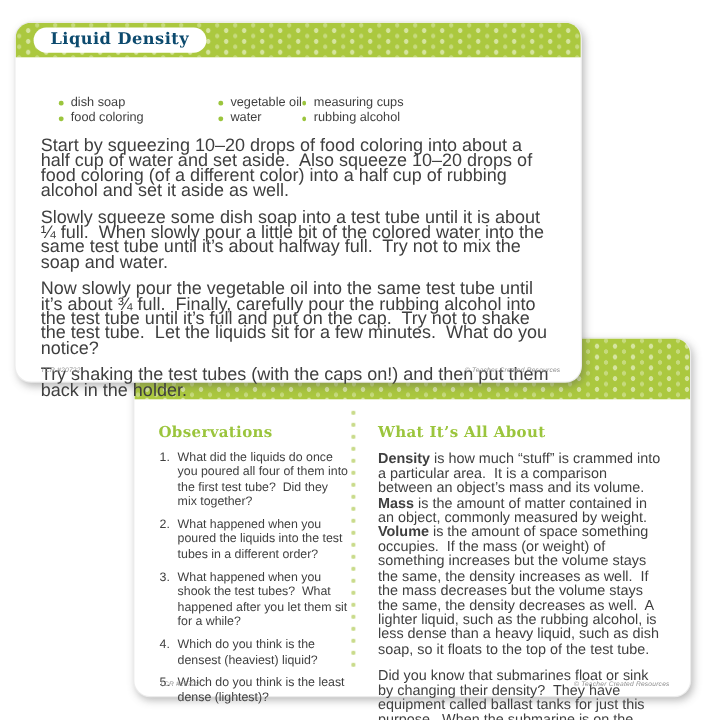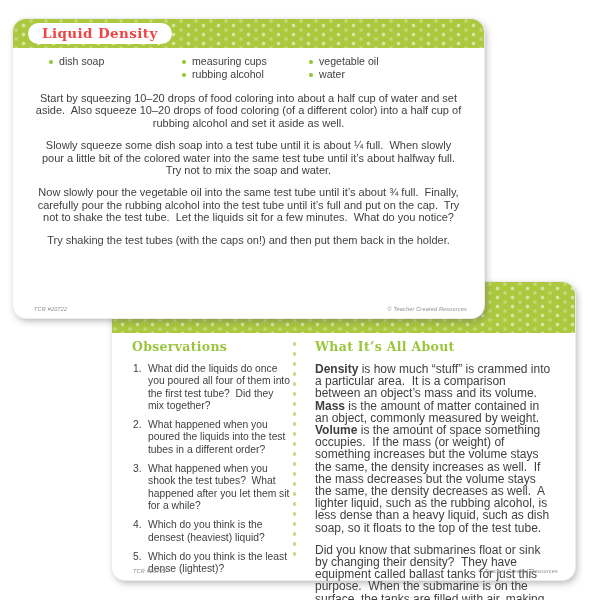--- a/index.html
+++ b/index.html
@@ -20,51 +20,51 @@
       radial-gradient(circle, rgba(255,255,255,0.32) 1.6px, rgba(255,255,255,0) 2.1px);
     background-size:15px 9px,15px 9px;
     background-position:3px 2px,10.5px 6.5px;
   }
   .band-front{position:absolute;top:0;left:0;right:0;height:29px;border-radius:13px 13px 0 0;}
   .band-back{position:absolute;top:0;left:0;right:0;height:51px;border-radius:13px 13px 0 0;}
   .title-pill{
     position:absolute;left:15px;top:4px;height:21px;line-height:21px;
     background:#ffffff;border-radius:11px;padding:0 14px;
     font-family:"DejaVu Serif", serif;font-weight:bold;font-size:13.5px;
-    color:#ef4444;letter-spacing:0.4px;white-space:nowrap;
+    color:#0c4a6e;letter-spacing:0.4px;white-space:nowrap;
   }
   .slab-heading{
     font-family:"DejaVu Serif", serif;font-weight:bold;color:#9bc53d;
     font-size:12.5px;letter-spacing:0.3px;
   }
   .front-body{position:absolute;top:29px;left:0;right:0;bottom:0;padding:7px 21px 0 21px;box-sizing:border-box;}
   .materials-heading{margin:6px 0 6px 0;}
-  .materials-grid{display:flex;margin-left:15px;}
+  .materials-grid{display:flex;margin-left:15px;margin-top:24px;}
   .m-col{display:flex;flex-direction:column;}
   .m-col-1{width:133px;}
   .m-col-2{width:127px;}
   .m-item{
     font-size:10.6px;line-height:13px;color:#3f3f3f;position:relative;padding-left:10px;
   }
   .m-item::before{
     content:"";position:absolute;left:0;top:5px;width:3.5px;height:3.5px;border-radius:50%;
     background:#9bc53d;
   }
   .paras{margin-top:11px;}
   .para{
-    font-size:11px;line-height:12.4px;color:#3f3f3f;margin:0 0 10px 0;white-space:pre-wrap;text-align:center;
+    font-size:15px;line-height:12.4px;color:#3f3f3f;margin:0 0 10px 0;white-space:pre-wrap;
   }
   .card-footer{
     position:absolute;bottom:6px;left:21px;right:17px;display:flex;
     justify-content:space-between;align-items:flex-end;
     font-size:5.5px;font-style:italic;color:#8c8c8c;letter-spacing:0.2px;
   }
   .back-body{position:absolute;top:51px;left:0;right:0;bottom:0;display:flex;box-sizing:border-box;}
   .obs-col{width:178px;padding:3px 0 0 20px;box-sizing:border-box;flex:none;}
-  .col-heading{margin:3px 0 9px 0;}
+  .col-heading{margin:16px 0 9px 0;}
   .q-list{counter-reset:q;}
   .q-item{
     counter-increment:q;position:relative;padding-left:16px;margin:0 0 7px 0;
     font-size:10.3px;line-height:12.3px;color:#3f3f3f;white-space:pre-wrap;
   }
   .q-item::before{
     content:counter(q) ".";position:absolute;left:1px;top:0;color:#3f3f3f;
   }
   .v-divider{
     flex:none;width:5px;margin:6px 2px 20px 2px;
@@ -80,28 +80,29 @@
 <body>
 
 <div class="card card-front">
   <div class="band-front dots-band">
     <div class="title-pill">Liquid Density</div>
   </div>
   <div class="front-body">
     <div class="materials-grid">
       <div class="m-col m-col-1">
           <div class="m-item">dish soap</div>
+          <div class="m-item">food coloring</div>
+        </div>
+      <div class="m-col">
+          <div class="m-item">vegetable oil</div>
+          <div class="m-item">water</div>
         </div>
       <div class="m-col m-col-2">
           <div class="m-item">measuring cups</div>
           <div class="m-item">rubbing alcohol</div>
-        </div>
-      <div class="m-col">
-          <div class="m-item">vegetable oil</div>
-          <div class="m-item">water</div>
         </div>
     </div>
     <div class="paras">
         <div class="para">Start by squeezing 10–20 drops of food coloring into about a half cup of water and set aside.  Also squeeze 10–20 drops of food coloring (of a different color) into a half cup of rubbing alcohol and set it aside as well.</div>
         <div class="para">Slowly squeeze some dish soap into a test tube until it is about ¼ full.  When slowly pour a little bit of the colored water into the same test tube until it’s about halfway full.  Try not to mix the soap and water.</div>
         <div class="para">Now slowly pour the vegetable oil into the same test tube until it’s about ¾ full.  Finally, carefully pour the rubbing alcohol into the test tube until it’s full and put on the cap.  Try not to shake the test tube.  Let the liquids sit for a few minutes.  What do you notice?</div>
         <div class="para">Try shaking the test tubes (with the caps on!) and then put them back in the holder.</div>
       </div>
   </div>
   <div class="card-footer">

